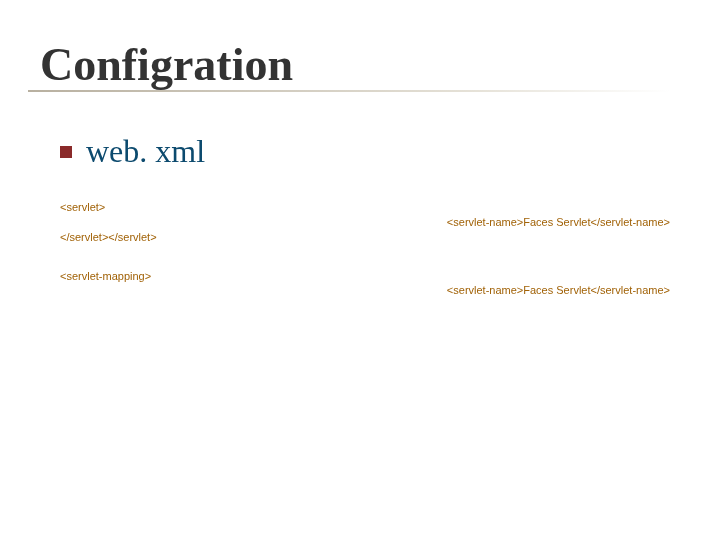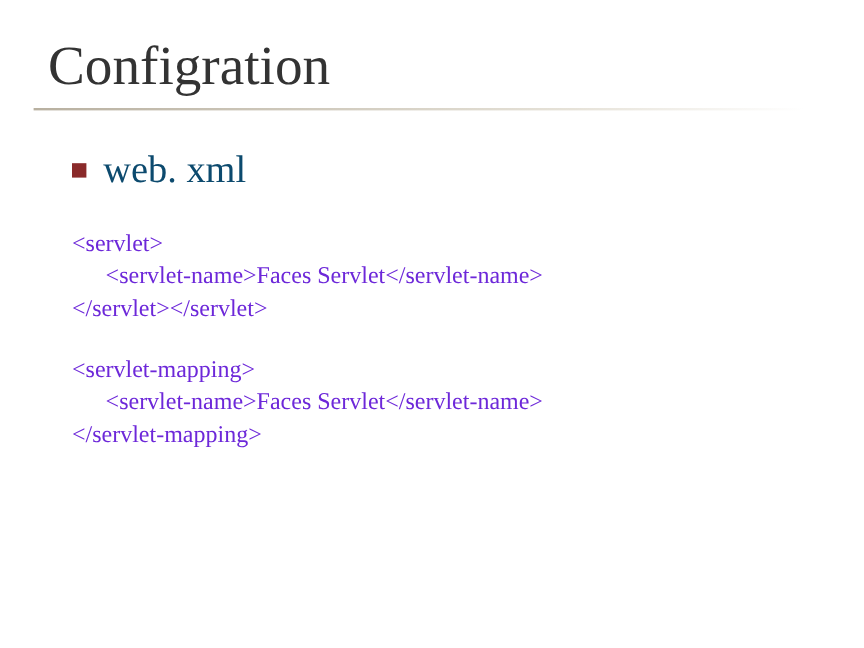--- a/index.html
+++ b/index.html
@@ -13,23 +13,23 @@
   }
   .slide {
     position: relative;
     width: 720px;
     height: 540px;
     box-sizing: border-box;
     padding: 20px 50px 20px 50px;
   }
   .title {
     font-size: 46px;
-    font-weight: 400;
+    font-weight: 700;
     color: #333;
-    margin: 8px 0 0 -10px;
+    margin: 18px 0 0 -10px;
   }
   .underline {
     position: absolute;
     left: 28px;
     right: 50px;
     top: 90px;
     height: 2px;
     background: linear-gradient(to right, #b8b0a0, #e6e2d8 70%, #ffffff);
   }
   .bullet-row {
@@ -43,30 +43,31 @@
     height: 12px;
     background: #8a2a2a;
     margin-right: 14px;
     flex: 0 0 auto;
   }
   .subheading {
     font-size: 32px;
     color: #0c4a6e;
   }
   .code-block {
-    font-family: Liberation Serif, serif;
-    font-size: 20px;
-    color: #6d28d9;
+    font-family: Liberation Sans, sans-serif;
+    font-size: 11px;
+    color: #a16207;
     margin-left: 10px;
     margin-top: 30px;
     line-height: 1.35;
   }
   .code-block .indent {
     padding-left: 28px;
     display: block;
+    text-align: right;
   }
   .code-block + .code-block {
     margin-top: 24px;
   }
 </style>
 </head>
 <body>
 
 <div class="slide">
 
@@ -80,16 +81,15 @@
 
   <div class="code-block">
     <span>&lt;servlet&gt;</span><br>
     <span class="indent">&lt;servlet-name&gt;Faces Servlet&lt;/servlet-name&gt;</span>
     <span>&lt;/servlet&gt;&lt;/servlet&gt;</span>
   </div>
 
   <div class="code-block">
     <span>&lt;servlet-mapping&gt;</span><br>
     <span class="indent">&lt;servlet-name&gt;Faces Servlet&lt;/servlet-name&gt;</span>
-    <span>&lt;/servlet-mapping&gt;</span>
   </div>
 
 </div>
 
 </body></html>

